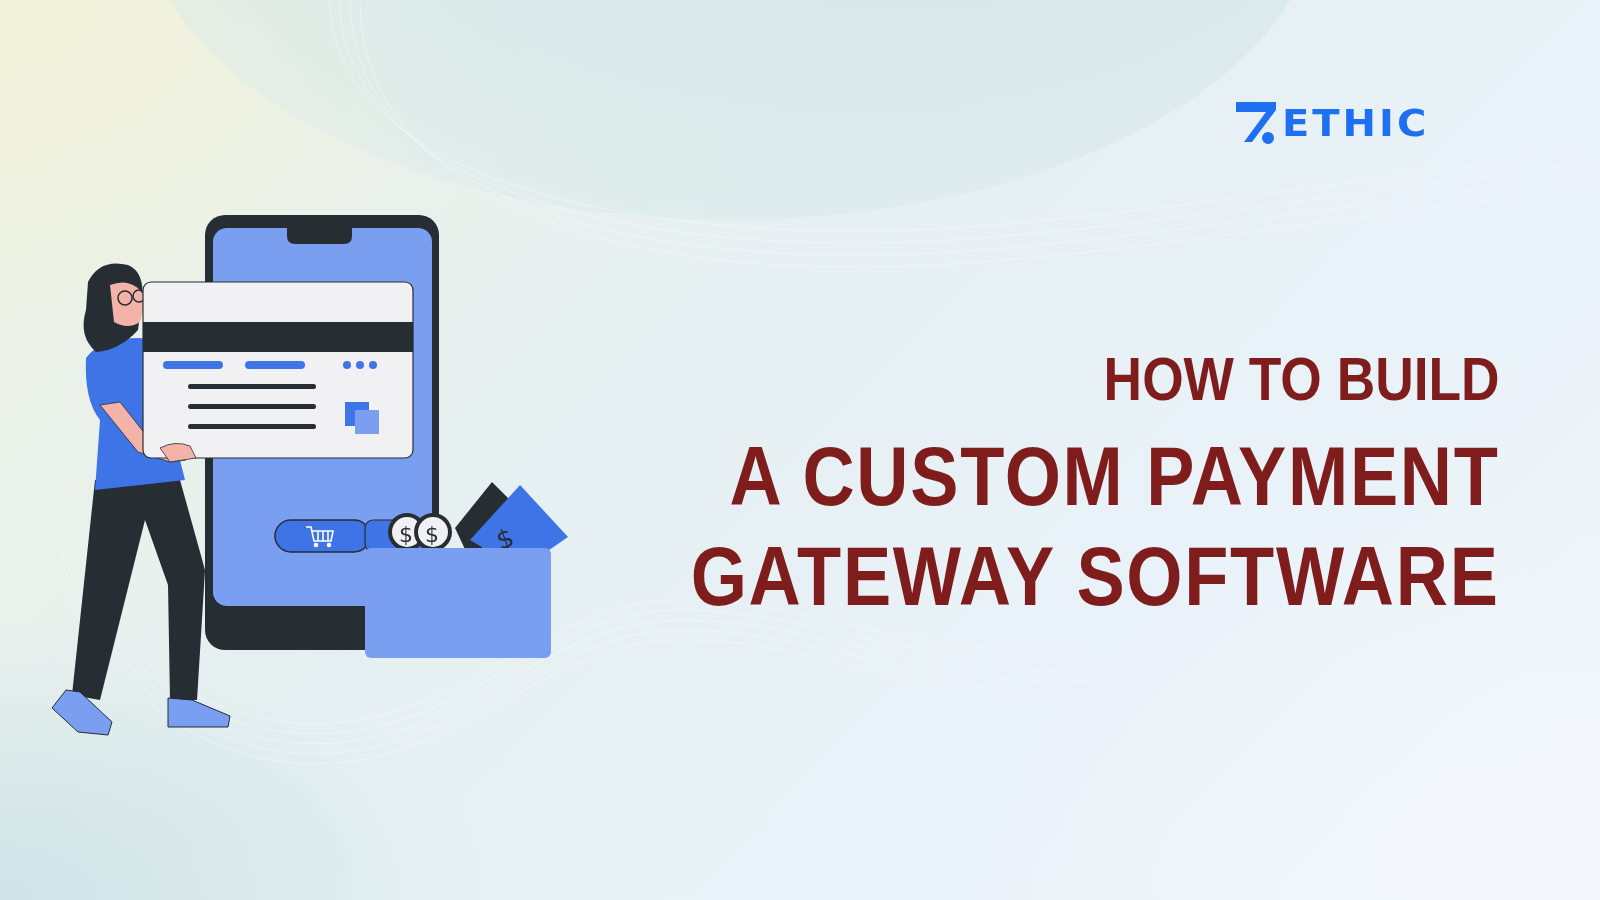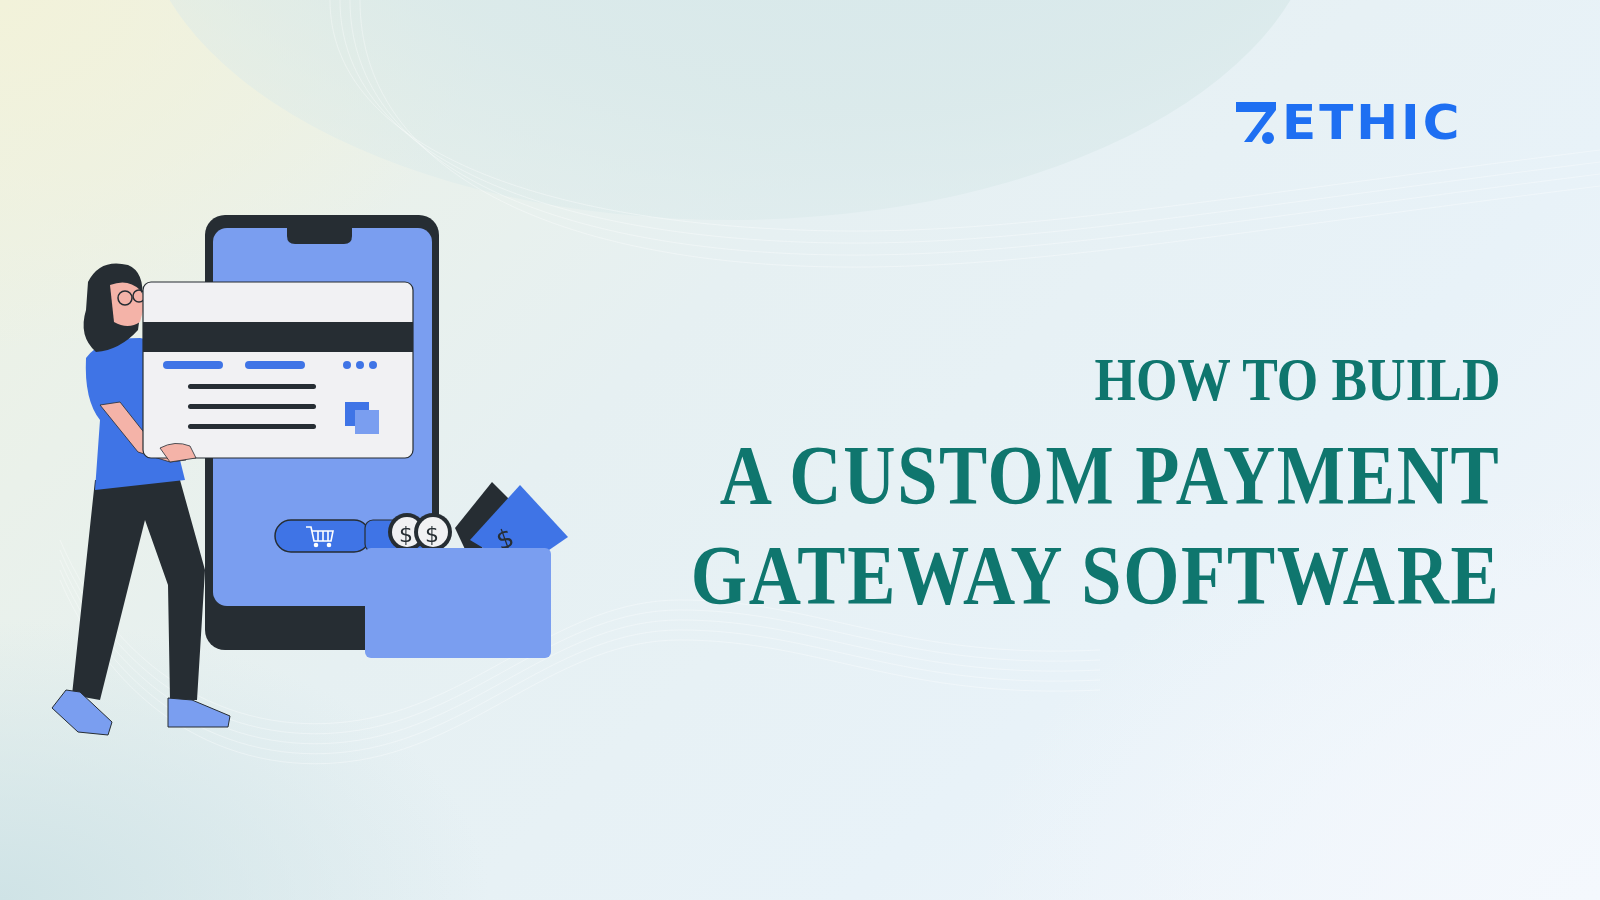--- a/index.html
+++ b/index.html
@@ -26,32 +26,32 @@
     pointer-events: none;
   }
   .scene { position: absolute; left: 40px; top: 200px; width: 560px; height: 560px; }
 
   .logo {
     position: absolute; left: 1232px; top: 96px;
     display: flex; align-items: center;
     color: #1e6ff2;
     font-family: "DejaVu Sans", sans-serif;
     font-weight: bold;
-    font-size: 50px;
+    font-size: 40px;
     letter-spacing: 3px;
     line-height: 1;
   }
   .logo-mark { width: 48px; height: 54px; margin-right: 2px; }
   .logo-text { transform: scaleY(0.95); display: inline-block; }
 
   .headline {
     position: absolute; right: 100px; top: 348px;
     text-align: right;
-    color: #0f766e;
-    font-family: Liberation Serif, serif;
+    color: #7f1d1d;
+    font-family: Liberation Sans, sans-serif;
     font-weight: bold;
     line-height: 1;
   }
   .headline .line1 {
     display: block;
     font-size: 62px;
     transform: scaleX(0.86);
     transform-origin: right center;
     margin-bottom: 24px;
     letter-spacing: 0px;

